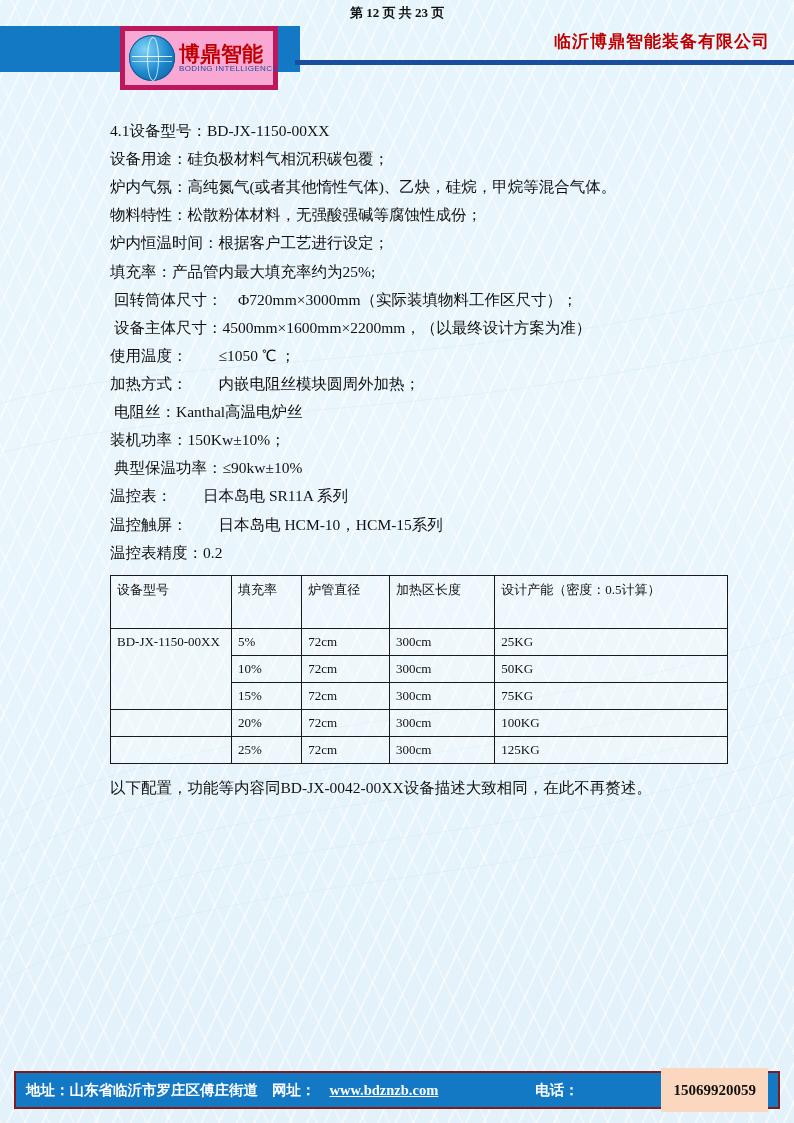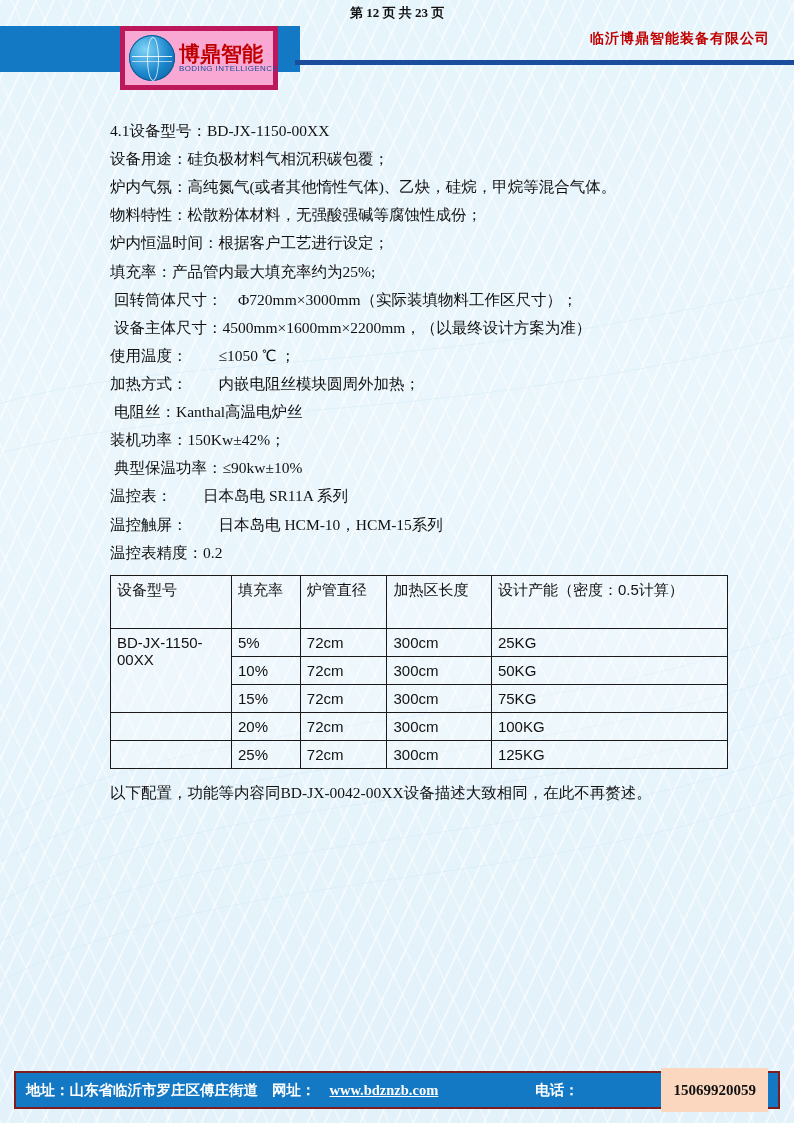--- a/index.html
+++ b/index.html
@@ -64,21 +64,21 @@
   .header-band .blue-line {
     position: absolute;
     left: 295px; top: 34px;
     width: 499px; height: 5px;
     background: #1a4e9c;
   }
   .company-name {
     position: absolute;
     right: 24px;
     top: 30px;
-    font-size: 14px;
+    font-size: 17px;
     font-weight: bold;
     color: #c00000;
     letter-spacing: 1px;
     font-family: "Liberation Serif", serif;
   }
 
   .logo-box {
     position: absolute;
     left: 120px;
     top: 26px;
@@ -145,22 +145,22 @@
     font-family: "Liberation Serif", serif;
     margin-bottom: 3px;
     white-space: pre-wrap;
   }
   .line.indent { padding-left: 4px; }
 
   table.spec {
     border-collapse: collapse;
     margin-top: 10px;
     width: 618px;
-    font-size: 15px;
-    font-family: Liberation Sans, sans-serif;
+    font-size: 13px;
+    font-family: Liberation Serif, serif;
     color: #111;
     background: rgba(255,255,255,0.25);
   }
   table.spec td, table.spec th {
     border: 1px solid #1a1a1a;
     padding: 5px 6px;
     vertical-align: top;
     font-weight: normal;
     text-align: left;
   }
@@ -255,21 +255,21 @@
   <div class="line">设备用途：硅负极材料气相沉积碳包覆；</div>
   <div class="line">炉内气氛：高纯氮气(或者其他惰性气体)、乙炔，硅烷，甲烷等混合气体。</div>
   <div class="line">物料特性：松散粉体材料，无强酸强碱等腐蚀性成份；</div>
   <div class="line">炉内恒温时间：根据客户工艺进行设定；</div>
   <div class="line">填充率：产品管内最大填充率约为25%;</div>
   <div class="line indent">回转筒体尺寸：　Φ720mm×3000mm（实际装填物料工作区尺寸）；</div>
   <div class="line indent">设备主体尺寸：4500mm×1600mm×2200mm，（以最终设计方案为准）</div>
   <div class="line">使用温度：　　≤1050 ℃ ；</div>
   <div class="line">加热方式：　　内嵌电阻丝模块圆周外加热；</div>
   <div class="line indent">电阻丝：Kanthal高温电炉丝</div>
-  <div class="line">装机功率：150Kw±42%；</div>
+  <div class="line">装机功率：150Kw±10%；</div>
   <div class="line indent">典型保温功率：≤90kw±10%</div>
   <div class="line">温控表：　　日本岛电 SR11A 系列</div>
   <div class="line">温控触屏：　　日本岛电 HCM-10，HCM-15系列</div>
   <div class="line">温控表精度：0.2</div>
 
   <table class="spec">
     <tbody>
         <tr class="head">
       <td>设备型号</td>
       <td>填充率</td>

